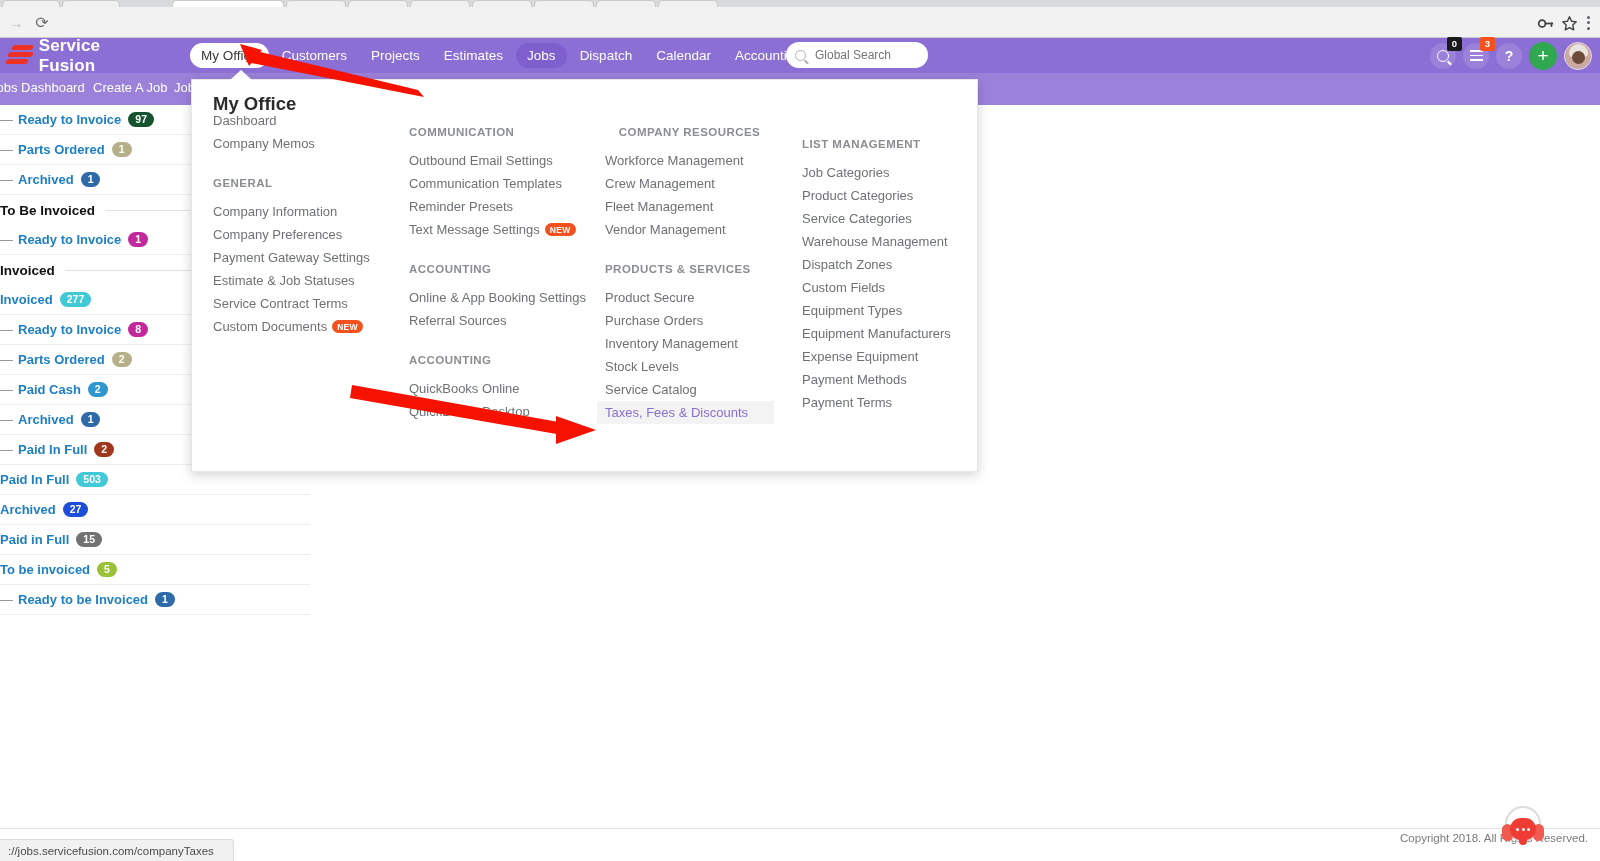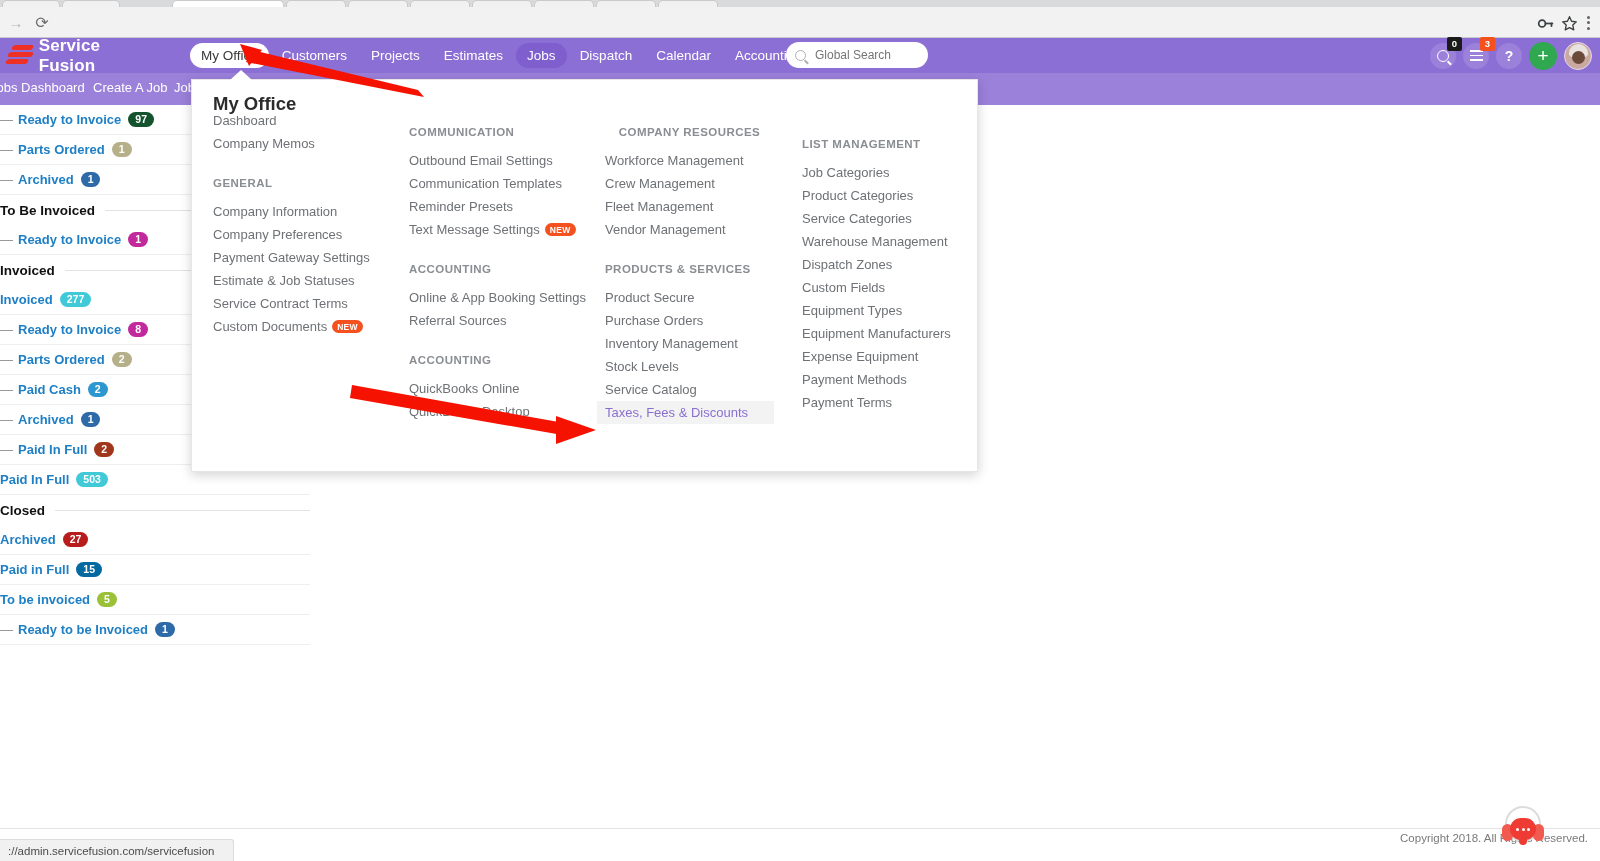--- a/index.html
+++ b/index.html
@@ -303,31 +303,27 @@
       </div>
       <div class="st-row">
         <span class="dash">—</span>
         <span class="lbl">Paid In Full</span>
         <span class="pill" style="background: rgb(160, 54, 28);">2</span>
       </div>
       <div class="st-row">
         <span class="lbl">Paid In Full</span>
         <span class="pill" style="background: rgb(65, 201, 216);">503</span>
       </div>
-      <div class="grp-head">
-        <span>Closed</span>
-        <span class="hline"></span>
-      </div>
       <div class="st-row">
         <span class="lbl">Archived</span>
-        <span class="pill" style="background: #b91c1c;">27</span>
+        <span class="pill" style="background: #1d4ed8;">27</span>
       </div>
       <div class="st-row">
         <span class="lbl">Paid in Full</span>
-        <span class="pill" style="background: #0369a1;">15</span>
+        <span class="pill" style="background: #737373;">15</span>
       </div>
       <div class="st-row">
         <span class="lbl">To be invoiced</span>
         <span class="pill" style="background: rgb(154, 193, 56);">5</span>
       </div>
       <div class="st-row">
         <span class="dash">—</span>
         <span class="lbl">Ready to be Invoiced</span>
         <span class="pill" style="background: rgb(47, 106, 168);">1</span>
       </div>
@@ -411,14 +407,14 @@
     <path d="M418,90 L252,50 L246,62 L424,97 Z" fill="#f61200"></path>
     <path d="M240,44 L262,50 L249,66 Z" fill="#f61200"></path>
   </g>
   <g>
     <path d="M352,385 L570,424 L568,436 L350,398 Z" fill="#f61200"></path>
     <path d="M596,430 L556,416 L556,444 Z" fill="#f61200"></path>
   </g>
 </svg>
 
 <div id="status-bar" style="width: 234px;">
-  <span>://admin.servicefusion.com/servicefusion</span>
+  <span>://jobs.servicefusion.com/companyTaxes</span>
 </div>
 
 </body></html>

